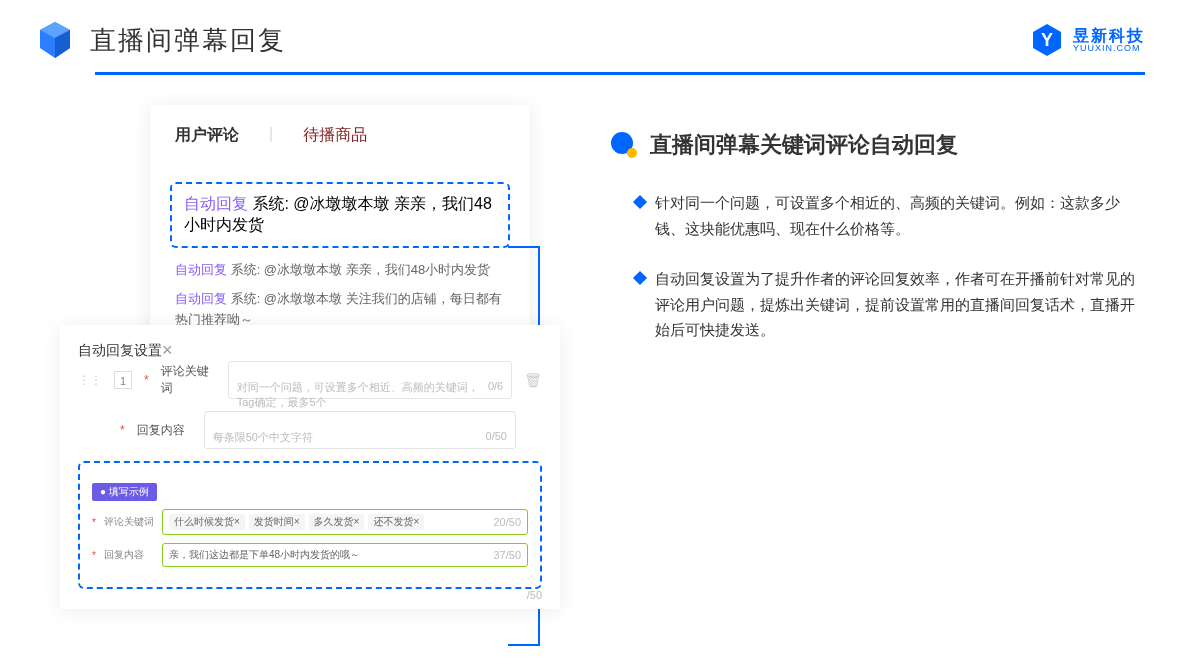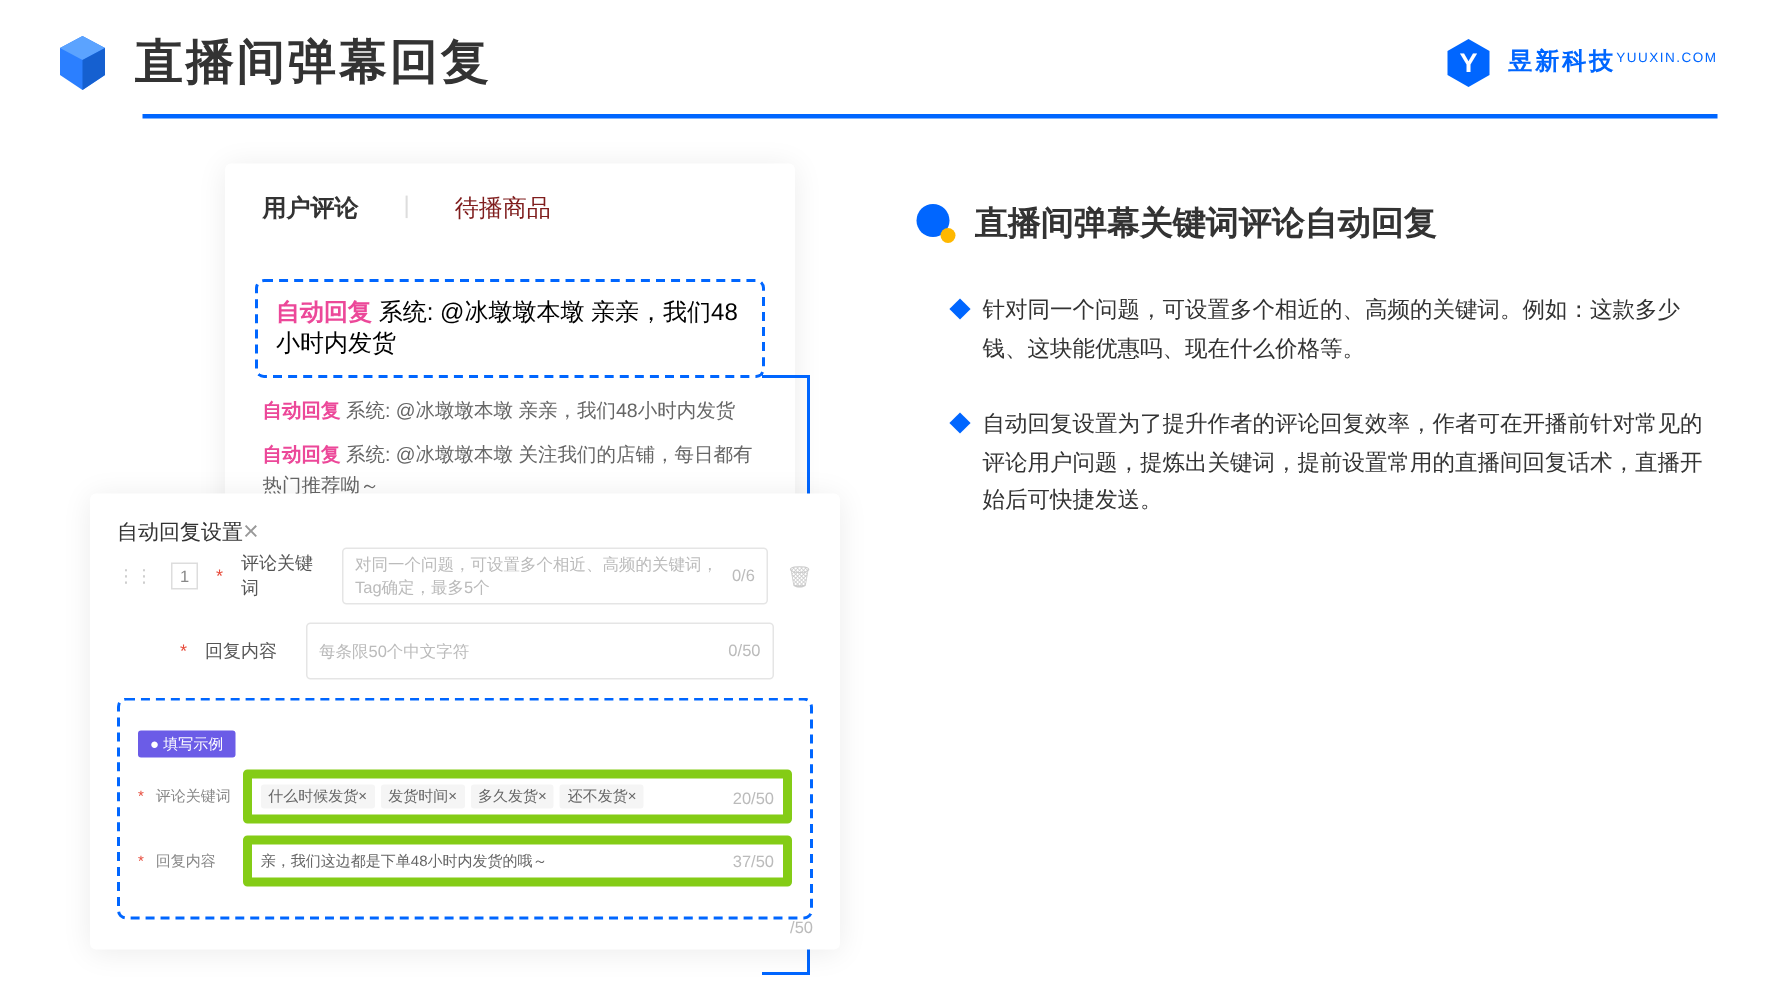--- a/index.html
+++ b/index.html
@@ -1,54 +1,54 @@
 <!DOCTYPE html>
 <html><head>
 <meta charset="utf-8">
 <style>
 *{margin:0;padding:0;box-sizing:border-box;font-family:"Microsoft YaHei","PingFang SC",sans-serif}
 body{width:1180px;height:664px;background:#fff;position:relative;overflow:hidden}
 .header{display:flex;align-items:center;justify-content:space-between;padding:20px 35px 0 35px}
 .header-left{display:flex;align-items:center;gap:15px}
 .cube-icon{width:40px;height:40px;position:relative}
-.title{font-size:32px;font-weight:700;color:#333;letter-spacing:2px}
+.title{font-size:26px;font-weight:400;color:#333;letter-spacing:2px}
 .brand{display:flex;align-items:center;gap:8px}
 .brand-logo{width:36px;height:36px}
-.brand-text{display:flex;flex-direction:row;line-height:1}
+.brand-text{display:flex;flex-direction:column;line-height:1}
 .brand-name{font-size:16px;font-weight:bold;color:#0066ff;letter-spacing:2px}
 .brand-sub{font-size:9px;color:#0066ff;letter-spacing:1px}
 .divider{height:3px;background:#0066ff;margin:12px 35px 0 95px}
 .content{display:flex;padding:30px 35px 0 60px;gap:30px}
 .left-panel{width:520px;position:relative;flex-shrink:0}
 .card1{background:#fff;box-shadow:0 2px 20px rgba(0,0,0,0.08);border-radius:4px;padding:20px 20px 30px 20px;width:380px;margin-left:90px}
 .tabs{display:flex;gap:30px;font-size:16px;margin-bottom:36px;padding-left:5px}
 .tab-active{font-weight:bold;color:#333}
 .tab-inactive{color:#7f1d1d}
 .tab-sep{color:#ddd}
 .highlight-box{border:2px dashed #0066ff;border-radius:6px;padding:10px 12px;margin-bottom:12px;position:relative}
 .comment-line{font-size:13px;color:#666;line-height:1.6;margin-bottom:8px;padding:0 5px}
-.auto-reply-label{color:#ec4899;font-weight:700}
+.auto-reply-label{color:#8b5cf6;font-weight:400}
 .card2{background:#fff;box-shadow:0 2px 20px rgba(0,0,0,0.08);border-radius:4px;padding:15px 18px 20px 18px;width:500px;position:absolute;top:220px;left:0}
 .modal-header{display:flex;justify-content:flex-start;align-items:center;}
 .modal-title{font-size:14px;color:#333}
 .close-x{color:#999;font-size:18px;cursor:pointer}
 .form-row{display:flex;align-items:center;gap:12px;margin-bottom:12px;font-size:12px}
 .row-num{width:18px;height:18px;border:1px solid #ddd;text-align:center;line-height:18px;color:#888;font-size:11px}
 .req{color:#e74c3c}
 .form-label{color:#555;width:55px;flex-shrink:0}
-.form-input{flex:1;border:1px solid #e5e5e5;border-radius:3px;padding:18px 8px;height:28px;display:flex;align-items:center;justify-content:space-between;font-size:11px;color:#bbb}
+.form-input{flex:1;border:1px solid #e5e5e5;border-radius:3px;padding:18px 8px;height:28px;display:flex;align-items:flex-start;justify-content:space-between;font-size:11px;color:#bbb}
 .counter{color:#bbb;font-size:11px}
 .trash{color:#ccc;font-size:14px}
 .highlight-box2{border:2px dashed #0066ff;border-radius:6px;padding:12px;margin-top:10px}
 .add-link{color:#6b5ce7;font-size:11px}
 .add-hint{color:#bbb;font-size:11px;margin-left:8px}
 .example-badge{background:#6b5ce7;color:#fff;font-size:10px;padding:2px 8px;border-radius:2px;display:inline-block;margin:8px 0}
 .tag-row{display:flex;align-items:center;gap:8px;font-size:10px;margin-bottom:8px}
 .tag-label{color:#888;width:50px;flex-shrink:0}
-.tag-box{border:6px solid #84cc16;border-radius:3px;padding:4px 6px;display:flex;align-items:flex-end;gap:4px;flex:1;justify-content:space-between}
+.tag-box{border:1px solid #84cc16;border-radius:3px;padding:4px 6px;display:flex;align-items:center;gap:4px;flex:1;justify-content:space-between}
 .tags{display:flex;gap:4px;flex-wrap:wrap}
 .tag{background:#f5f5f5;padding:1px 5px;border-radius:2px;color:#666;font-size:10px}
 .connector{position:absolute;border:2px solid #0066ff;border-left:none;border-top:none;border-bottom:none;width:30px;top:62px;right:-32px;height:400px}
 .connector::before{content:"";position:absolute;top:0;left:-2px;width:32px;height:2px;background:#0066ff}
 .connector::after{content:"";position:absolute;bottom:0;left:-2px;width:32px;height:2px;background:#0066ff}
 .right-panel{flex:1;padding-top:25px}
 .section-header{display:flex;align-items:center;gap:12px;margin-bottom:30px}
 .section-icon{width:28px;height:28px;position:relative;flex-shrink:0}
 .section-title{font-size:22px;color:#333}
 .bullet-list{padding-left:25px}

